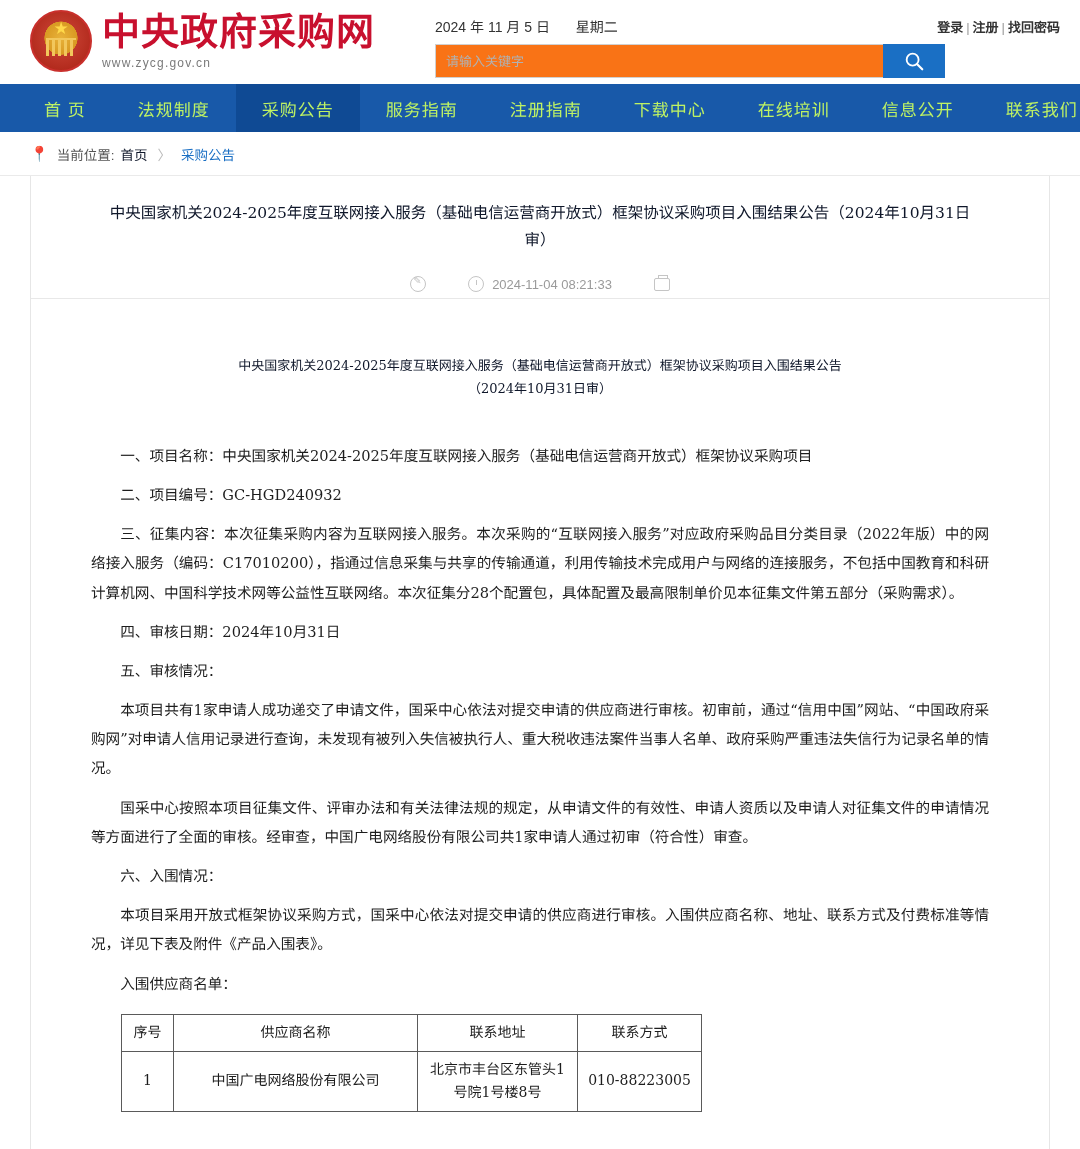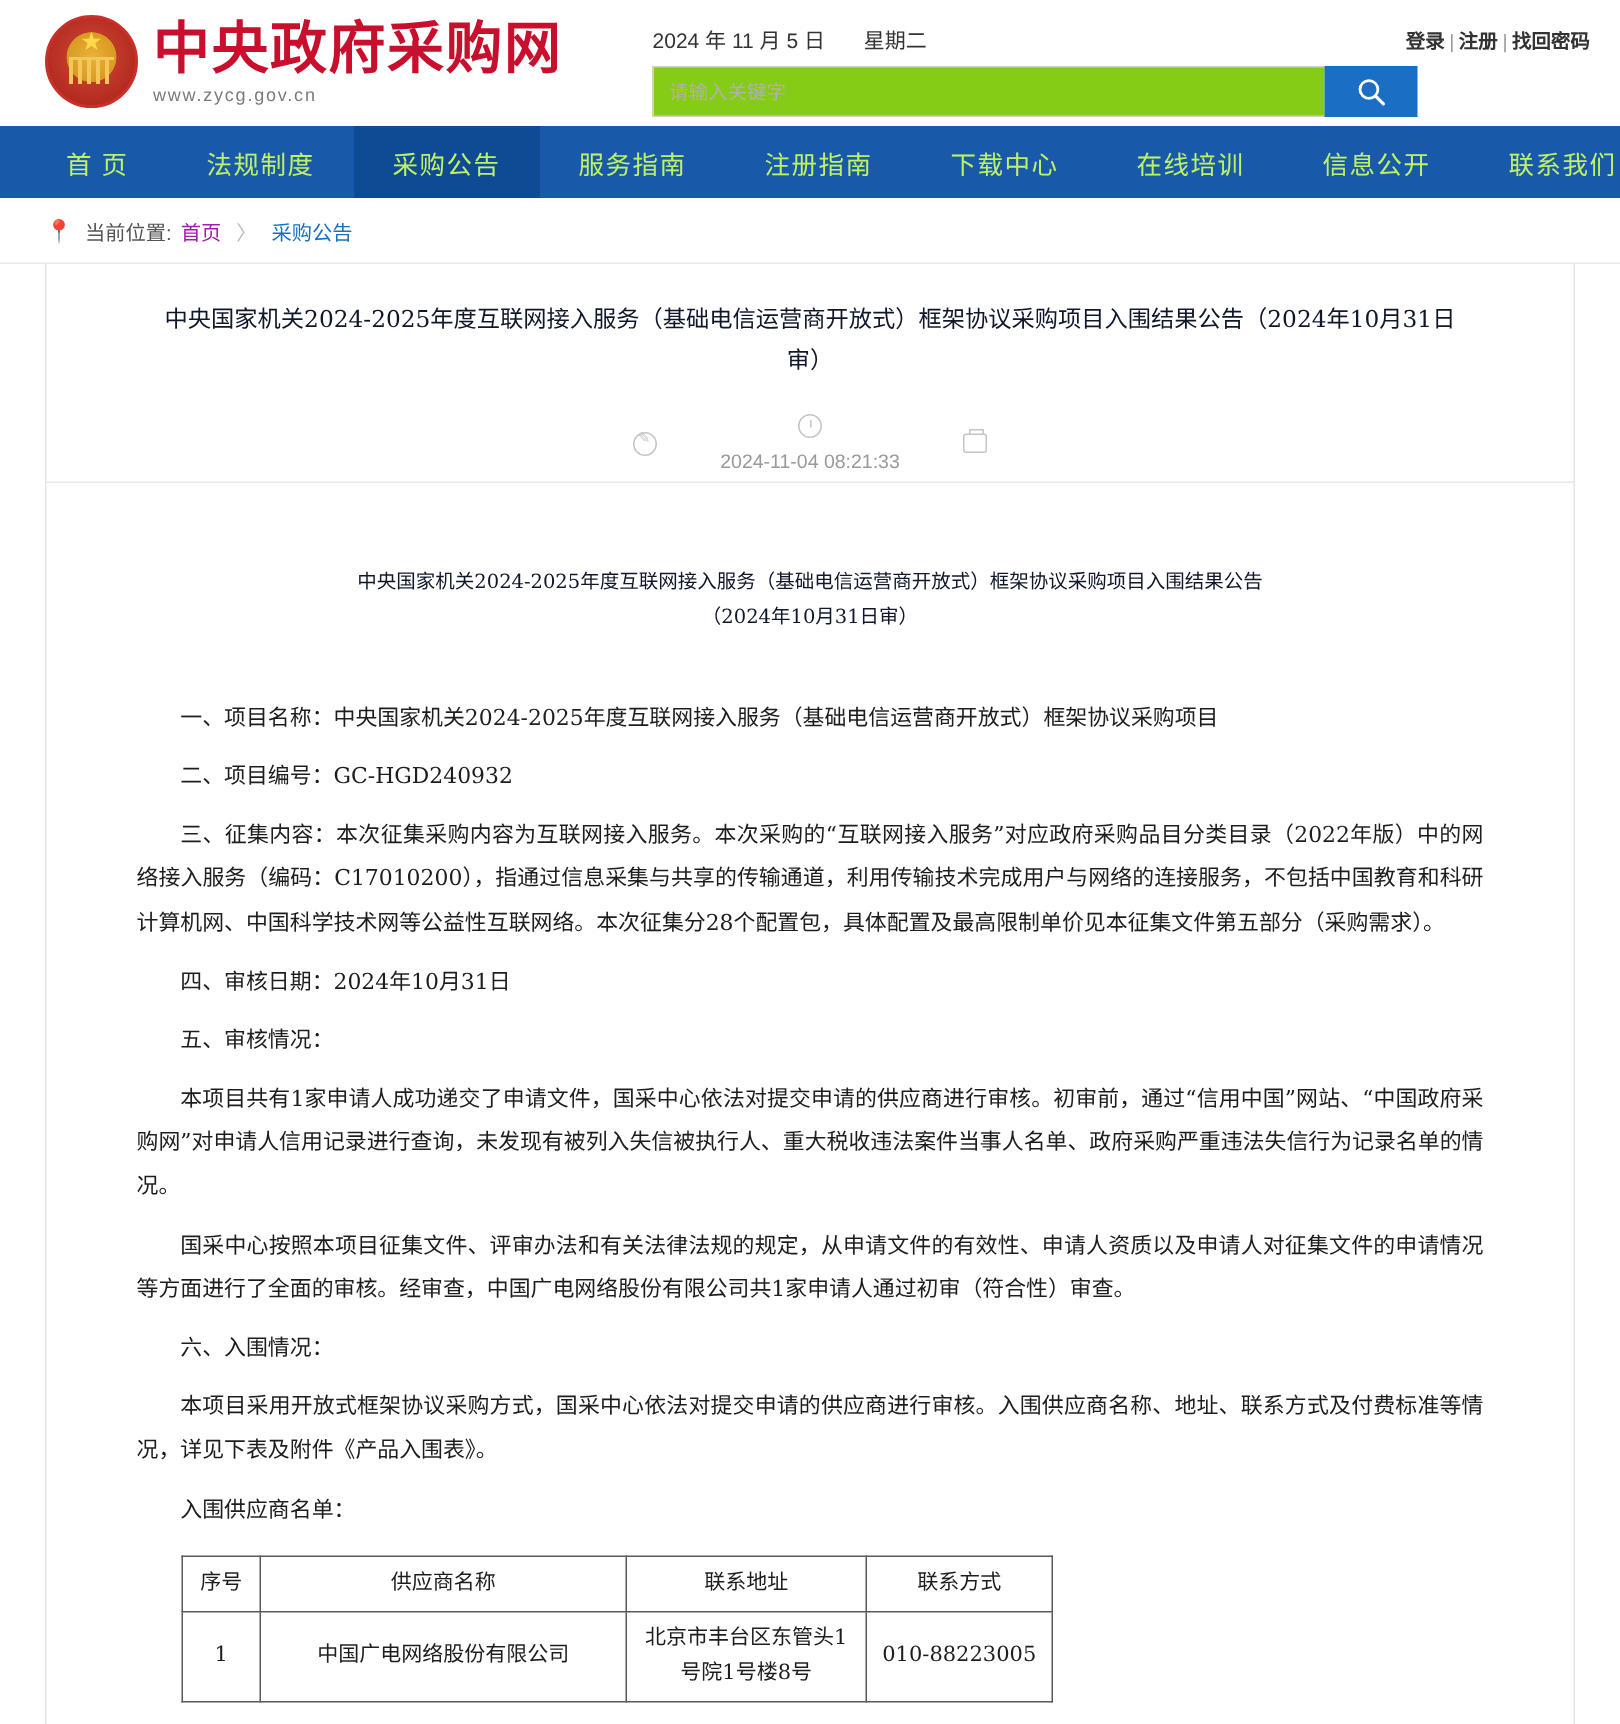--- a/index.html
+++ b/index.html
@@ -83,21 +83,21 @@
 
   .search-row { display: flex; height: 34px; max-width: 510px; }
   .search-input {
     flex: 1;
     border: 1px solid #d0d0d0;
     border-right: none;
     padding: 0 10px;
     font-size: 13px;
     color: #333;
     outline: none;
-    background: #84cc16;
+    background: #f97316;
   }
   .search-input::placeholder { color: #b1b1b1; }
   .search-btn {
     width: 62px;
     background: #1a6fc4;
     border: none;
     display: flex;
     align-items: center;
     justify-content: center;
     cursor: pointer;
@@ -128,21 +128,21 @@
     height: 44px;
     display: flex;
     align-items: center;
     padding-left: 30px;
     font-size: 13.5px;
     color: #555;
     border-bottom: 1px solid #eaeaea;
     background: #fff;
   }
   .pin-icon { margin-right: 8px; color: #2f7ed8; font-size: 15px; }
-  .breadcrumb-bar .crumb-link { color: #a21caf; }
+  .breadcrumb-bar .crumb-link { color: #0f172a; }
   .breadcrumb-bar .crumb-sep { margin: 0 10px; color: #bbb; }
   .breadcrumb-bar .crumb-current { color: #1a6fc4; }
 
   
   .page-wrap {
     padding: 0 30px;
     background: #fff;
   }
   .card {
     border-left: 1px solid #e6e6e6;
@@ -160,21 +160,21 @@
   }
   .meta-row {
     display: flex;
     justify-content: center;
     align-items: center;
     gap: 42px;
     margin: 22px 0 6px;
     color: #9a9a9a;
     font-size: 13px;
   }
-  .meta-item { display: flex; align-items: center; gap: 8px; flex-direction: column; }
+  .meta-item { display: flex; align-items: center; gap: 8px; }
   .meta-circle {
     width: 16px; height: 16px;
     border: 1px solid #c5c5c5;
     border-radius: 50%;
     display: inline-block;
     position: relative;
   }
   .meta-circle::after {
     content: "";
     position: absolute;

